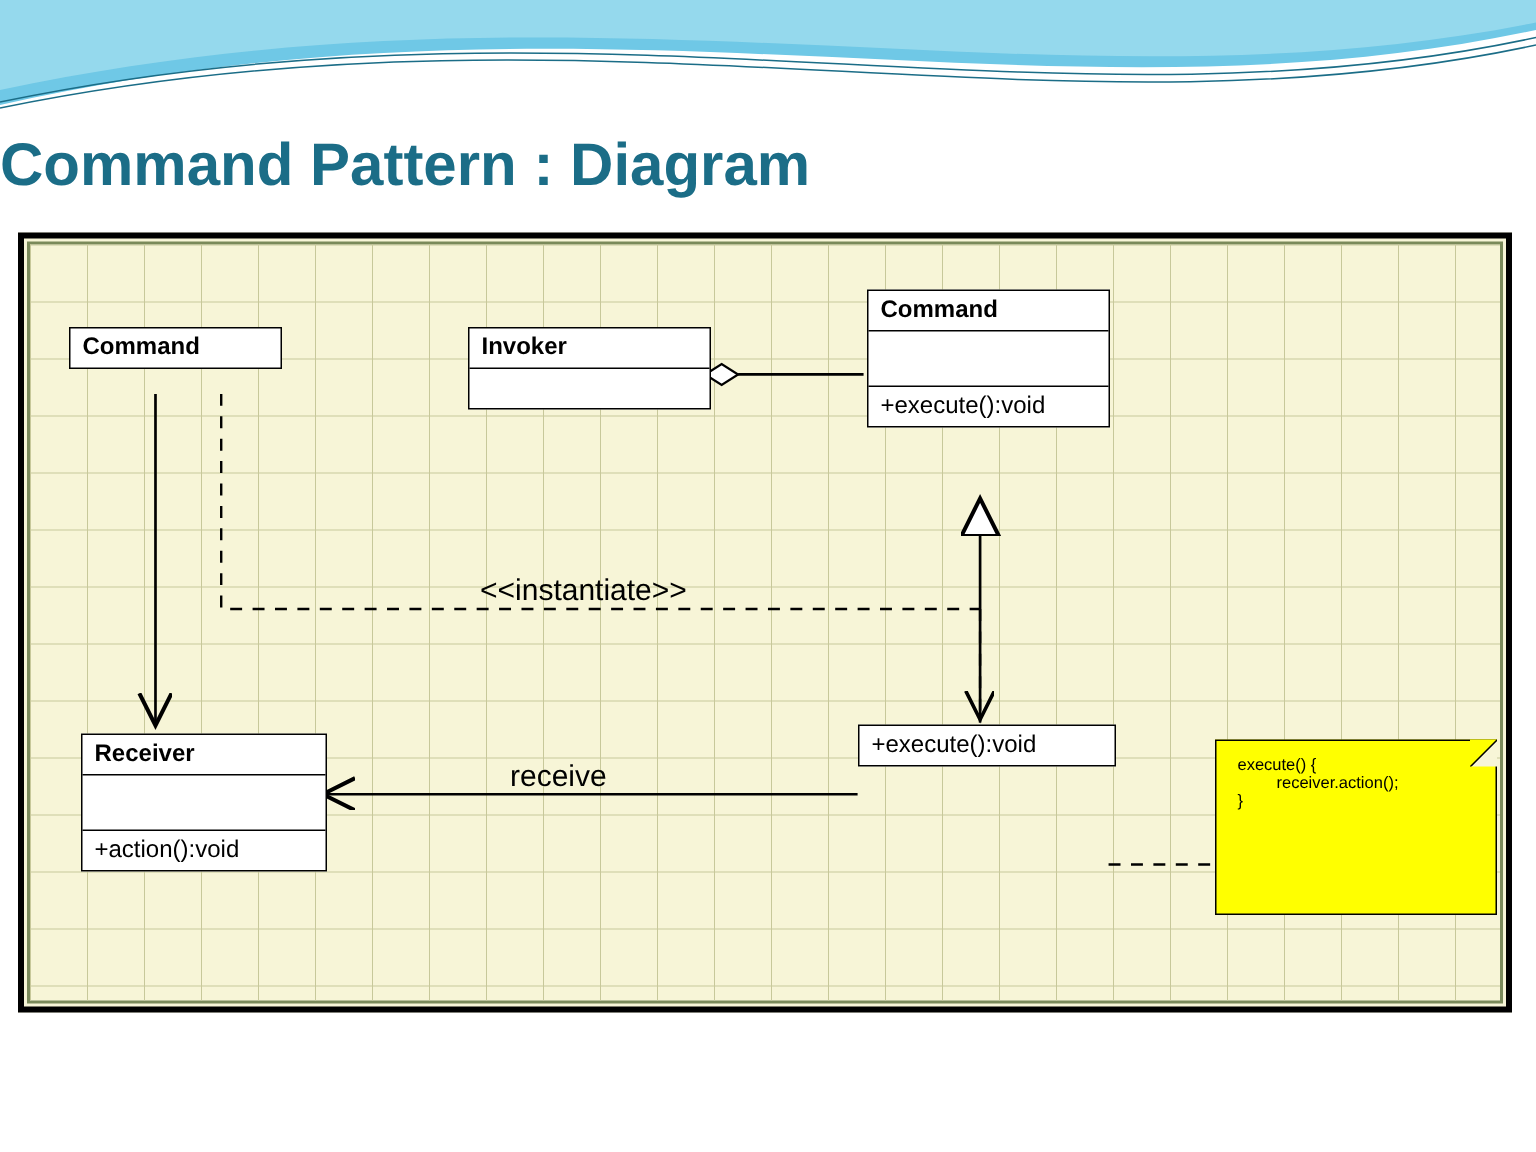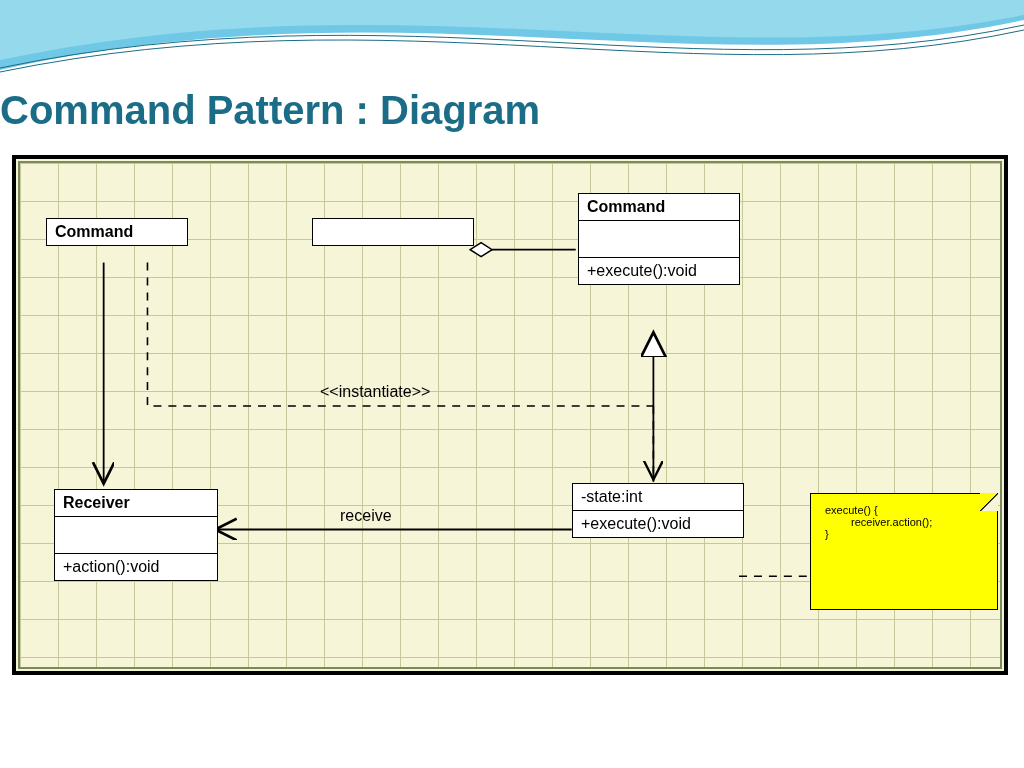--- a/index.html
+++ b/index.html
@@ -8,21 +8,21 @@
   .frame{position:absolute;top:155px;left:12px;width:996px;height:520px;border:4px solid #000;background:#f7f5d7;z-index:1;box-sizing:border-box}
   .inner{position:absolute;top:2px;left:2px;right:2px;bottom:2px;border:2px solid #7a8a5a}
   .grid{position:absolute;inset:0;background-image:
     linear-gradient(to right,#c7c89a 1px,transparent 1px),
     linear-gradient(to bottom,#c7c89a 1px,transparent 1px);
     background-size:38px 38px}
   .umlbox{position:absolute;background:#fff;border:1.5px solid #000;font-family:Arial;font-size:16px;color:#000}
   .umlbox .sect{border-bottom:1.5px solid #000;padding:4px 8px}
   .umlbox .name{font-weight:bold;}
   .umlbox .last{border-bottom:none}
-  .label{position:absolute;font-size:16px;color:#000}
+  .label{position:absolute;font-size:20px;color:#000}
   .note{position:absolute;background:#ffff00;border:1.5px solid #000;font-size:11px;color:#000;padding:10px 12px 10px 14px}
   .note::after{content:"";position:absolute;top:-1px;right:-1px;width:18px;height:18px;background:linear-gradient(135deg,#ffff00 48%,#000 50%,#000 52%,#f7f5d7 54%)}
   svg.conn{position:absolute;inset:0;pointer-events:none}
 </style>
 </head>
 <body>
 
 <svg class="swoosh" viewBox="0 0 1024 120" preserveAspectRatio="none">
   <path d="M0,0 L1024,0 L1024,20 C700,90 400,-20 0,70 Z" fill="#6fc8e6"></path>
   <path d="M0,0 L1024,0 L1024,15 C700,80 400,-25 0,60 Z" fill="#a5dff0" opacity="0.7"></path>
@@ -59,37 +59,37 @@
       <line x1="554" y1="368" x2="196" y2="368" stroke="#000" stroke-width="1.8" marker-end="url(#arrow)"></line>
 
       <line x1="722" y1="415" x2="790" y2="415" stroke="#000" stroke-width="1.6" stroke-dasharray="8 7"></line>
     </svg>
 
     <div class="umlbox" style="left:26px;top:55px;width:140px">
       <div class="sect name last">Command</div>
     </div>
 
     <div class="umlbox" style="left:292px;top:55px;width:160px">
+      <div class="sect name">Invoker</div>
       <div class="sect last" style="height:18px"></div>
     </div>
 
     <div class="umlbox" style="left:558px;top:30px;width:160px">
       <div class="sect name">Command</div>
       <div class="sect" style="height:28px"></div>
       <div class="sect last">+execute():void</div>
     </div>
 
     <div class="umlbox" style="left:34px;top:326px;width:162px">
       <div class="sect name">Receiver</div>
       <div class="sect" style="height:28px"></div>
       <div class="sect last">+action():void</div>
     </div>
 
     <div class="umlbox" style="left:552px;top:320px;width:170px">
-      <div class="sect">-state:int</div>
       <div class="sect last">+execute():void</div>
     </div>
 
     <div class="label" style="left:300px;top:220px">&lt;&lt;instantiate&gt;&gt;</div>
     <div class="label" style="left:320px;top:344px">receive</div>
 
     <div class="note" style="left:790px;top:330px;width:160px;height:95px">
       <div>execute() {</div>
       <div style="padding-left:26px">receiver.action();</div>
       <div>}</div>

